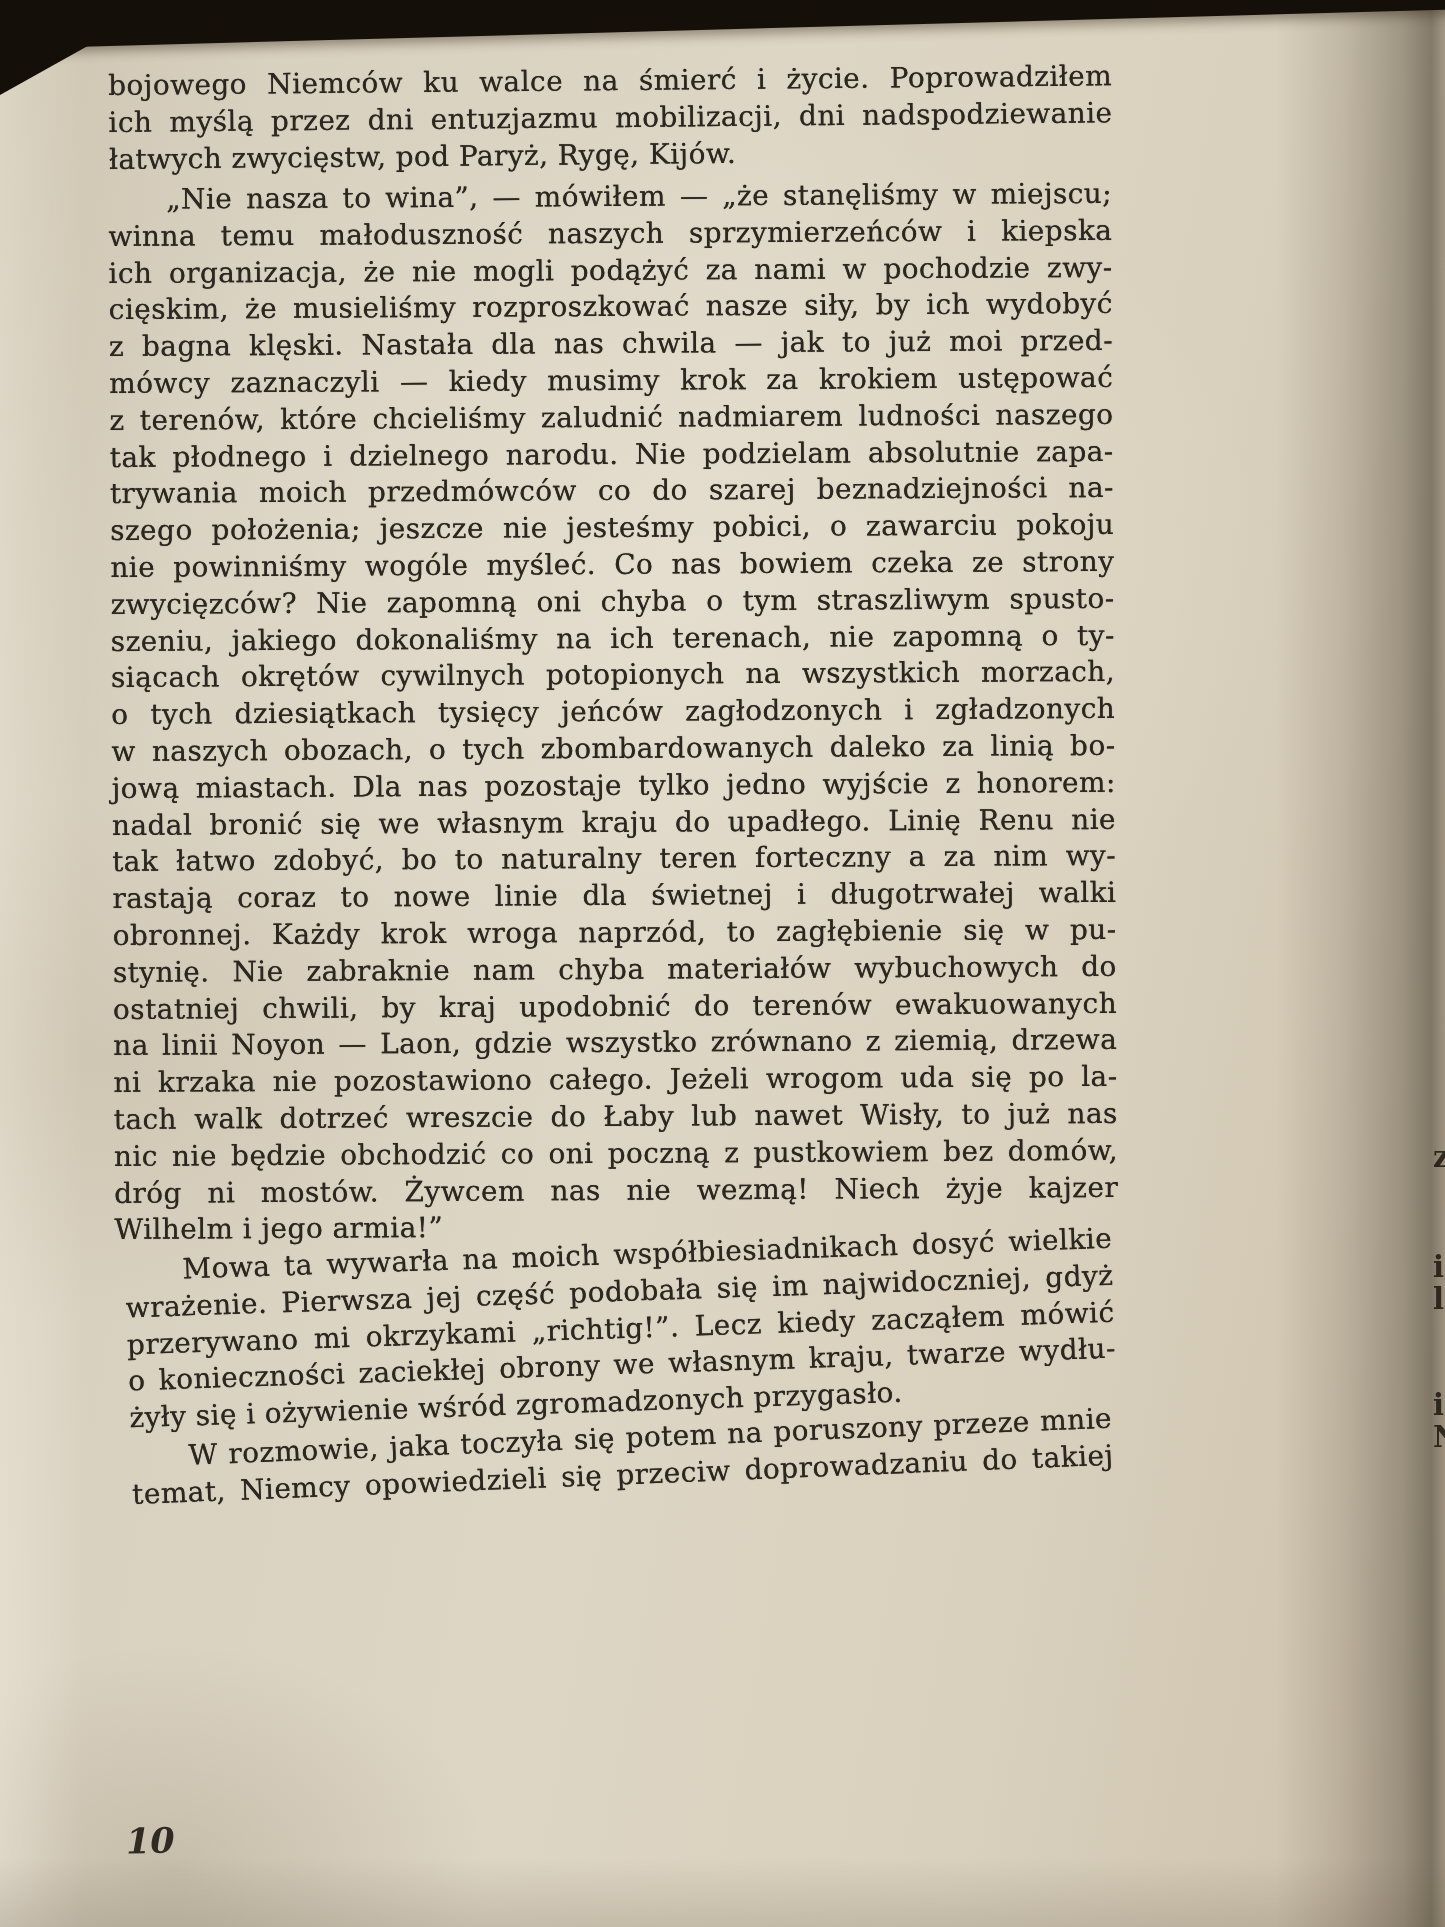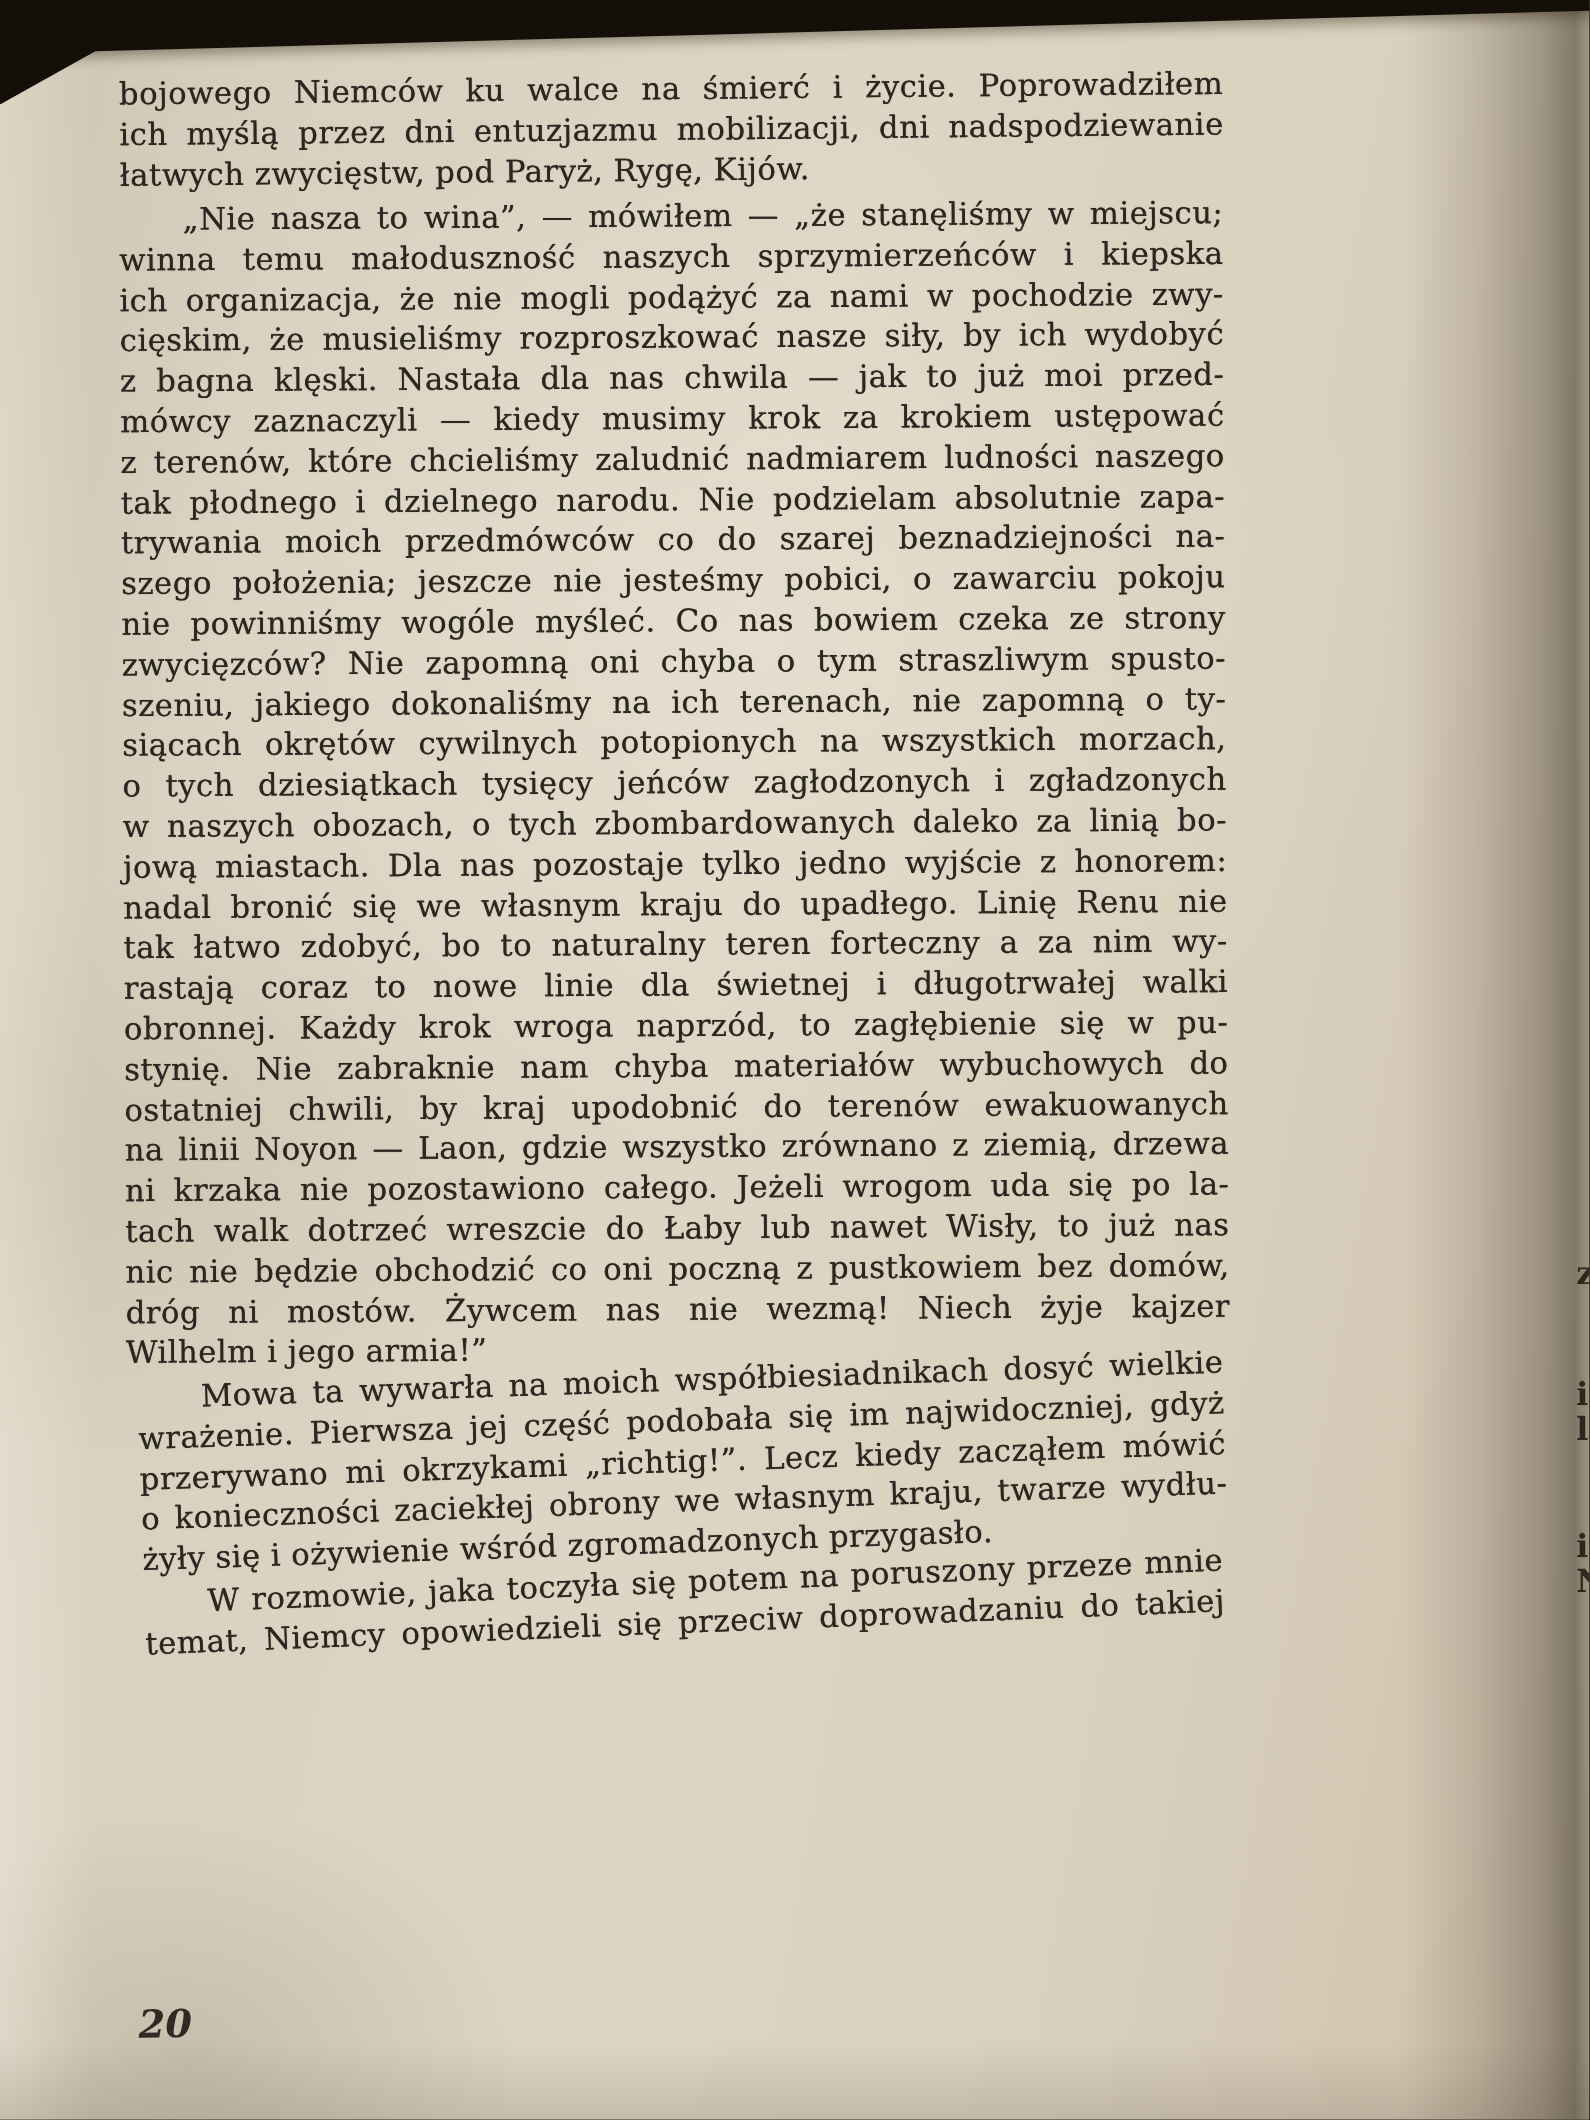--- a/index.html
+++ b/index.html
@@ -149,21 +149,21 @@
           <div class="line">wrażenie. Pierwsza jej część podobała się im najwidoczniej, gdyż</div>
           <div class="line">przerywano mi okrzykami „richtig!”. Lecz kiedy zacząłem mówić</div>
           <div class="line">o konieczności zaciekłej obrony we własnym kraju, twarze wydłu-</div>
           <div class="line flush">żyły się i ożywienie wśród zgromadzonych przygasło.</div>
         </div>
         <div class="paragraph">
           <div class="line indent">W rozmowie, jaka toczyła się potem na poruszony przeze mnie</div>
           <div class="line">temat, Niemcy opowiedzieli się przeciw doprowadzaniu do takiej</div>
         </div>
       </div>
-    <div class="page-number">20</div>
+    <div class="page-number">10</div>
     <div id="edge-fragments">
         <span class="fragment">z</span>
         <span class="fragment">i</span>
         <span class="fragment">l</span>
         <span class="fragment">i</span>
         <span class="fragment">N</span>
       </div>
     <div class="left-light"></div>
     <div class="right-shadow"></div>
     <div class="bottom-shadow"></div>

